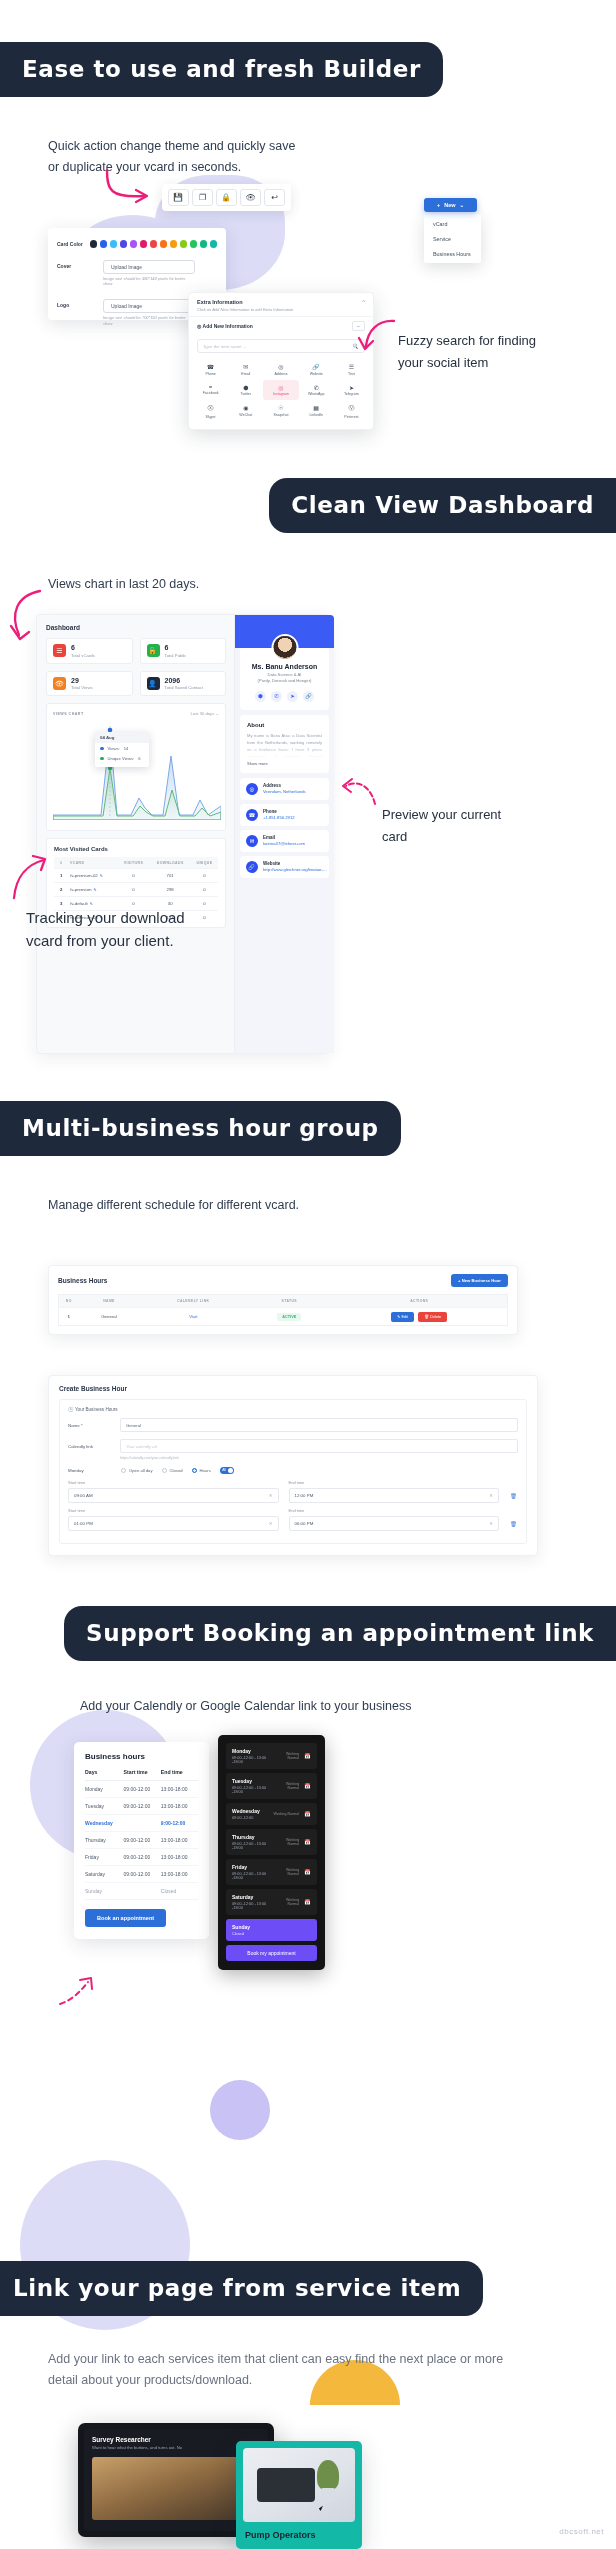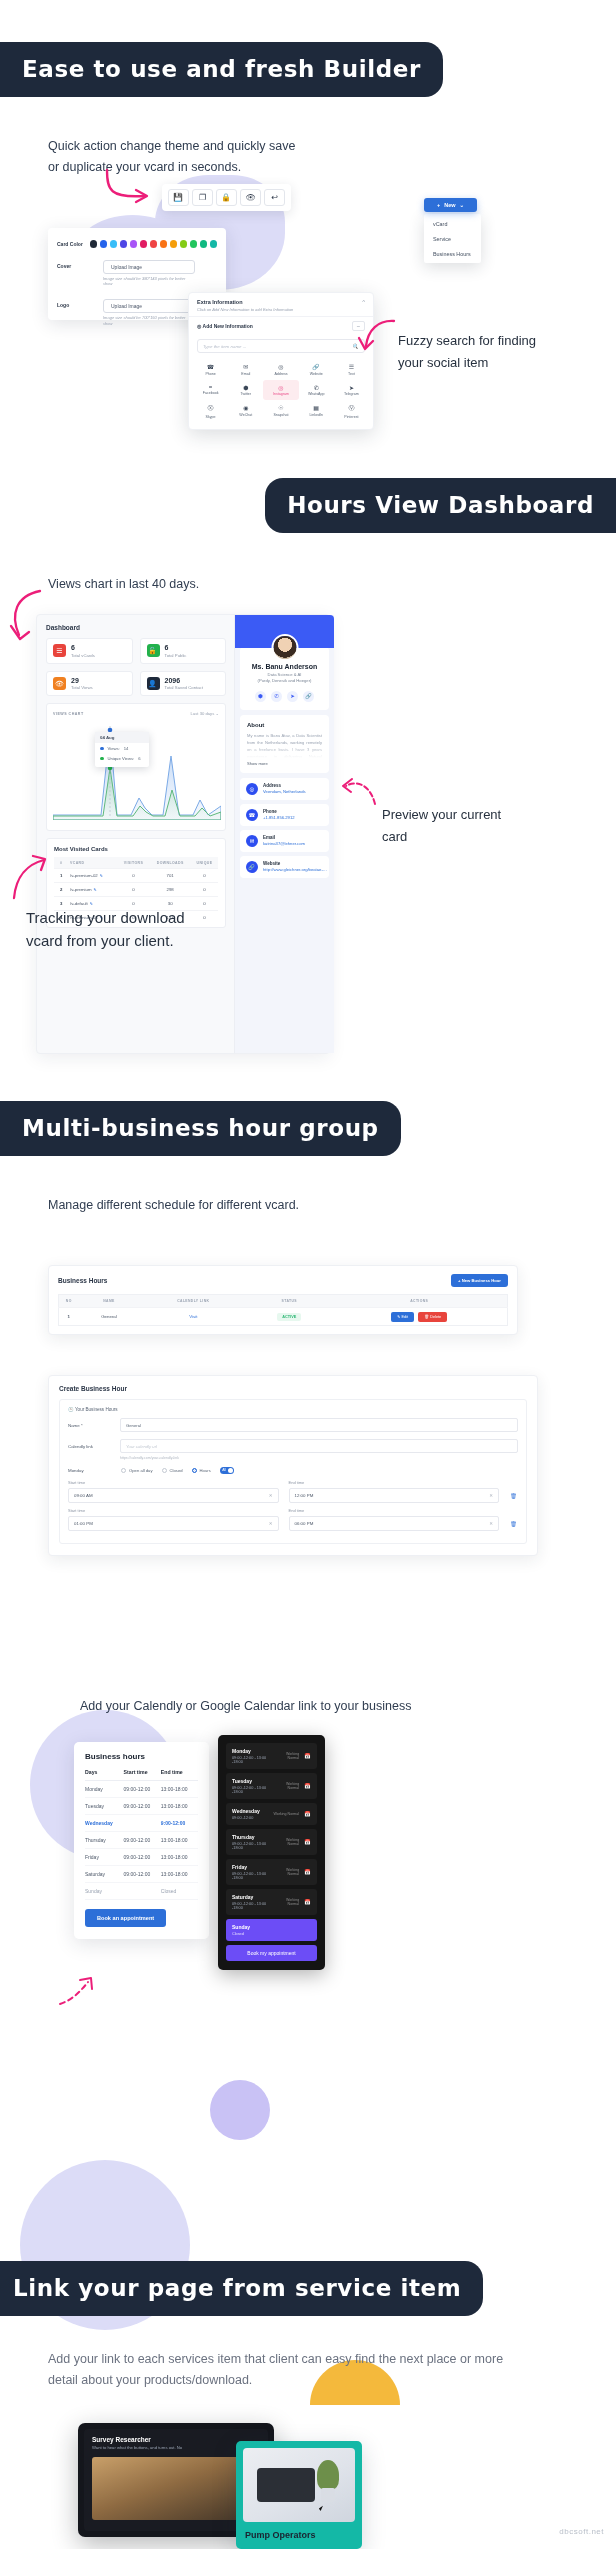--- a/index.html
+++ b/index.html
@@ -401,25 +401,25 @@
     <path d="M3 20 L9 31 L17 23" stroke="#ec1e79" stroke-width="2.3" fill="none" stroke-linecap="round" stroke-linejoin="round"></path>
   </svg>
 
   <div class="callout" style="left:398px;top:330px;width:160px;">Fuzzy search for finding your social item</div>
 </div>
 
 <div style="position:absolute;left:0;top:448px;width:616px;height:630px;">
 
   <div style="overflow:hidden;">
     <div class="banner banner-right" style="margin-top:30px;">
-      <div class="banner-title">Hours View Dashboard</div>
-    </div>
-  </div>
-
-  <div class="lead" style="position:absolute;left:48px;top:126px;width:260px;">Views chart in last 40 days.</div>
+      <div class="banner-title">Clean View Dashboard</div>
+    </div>
+  </div>
+
+  <div class="lead" style="position:absolute;left:48px;top:126px;width:260px;">Views chart in last 20 days.</div>
 
   <svg class="arrow" style="left:6px;top:140px;" width="40" height="58" viewBox="0 0 40 58">
     <path d="M34 3 C10 8 4 26 13 47" stroke="#ec1e79" stroke-width="2.3" fill="none" stroke-linecap="round"></path>
     <path d="M5 38 L14 51 L23 44" stroke="#ec1e79" stroke-width="2.3" fill="none" stroke-linecap="round" stroke-linejoin="round"></path>
   </svg>
 
   <div class="dash" style="left:36px;top:166px;width:294px;height:440px;">
     <div class="dash-left">
       <div class="dash-title">Dashboard</div>
 
@@ -720,20 +720,25 @@
             </div>
         </div>
         <div class="trash">🗑</div>
       </div>
     </div>
   </div>
 </div>
 
 <div style="position:absolute;left:0;top:1590px;width:616px;height:660px;">
 
+  <div style="overflow:hidden;">
+    <div class="banner banner-right" style="margin-top:16px;">
+      <div class="banner-title">Support Booking an appointment link</div>
+    </div>
+  </div>
 
   <div class="lead" style="position:absolute;left:80px;top:106px;width:470px;text-align:left;">Add your Calendly or Google Calendar link to your business</div>
 
   <div class="bh-light" style="left:74px;top:152px;width:135px;">
     <div class="bhl-t">Business hours</div>
     <table class="bhl-tb">
       <thead>
           <tr>
         <th>Days</th>
         <th>Start time</th>

